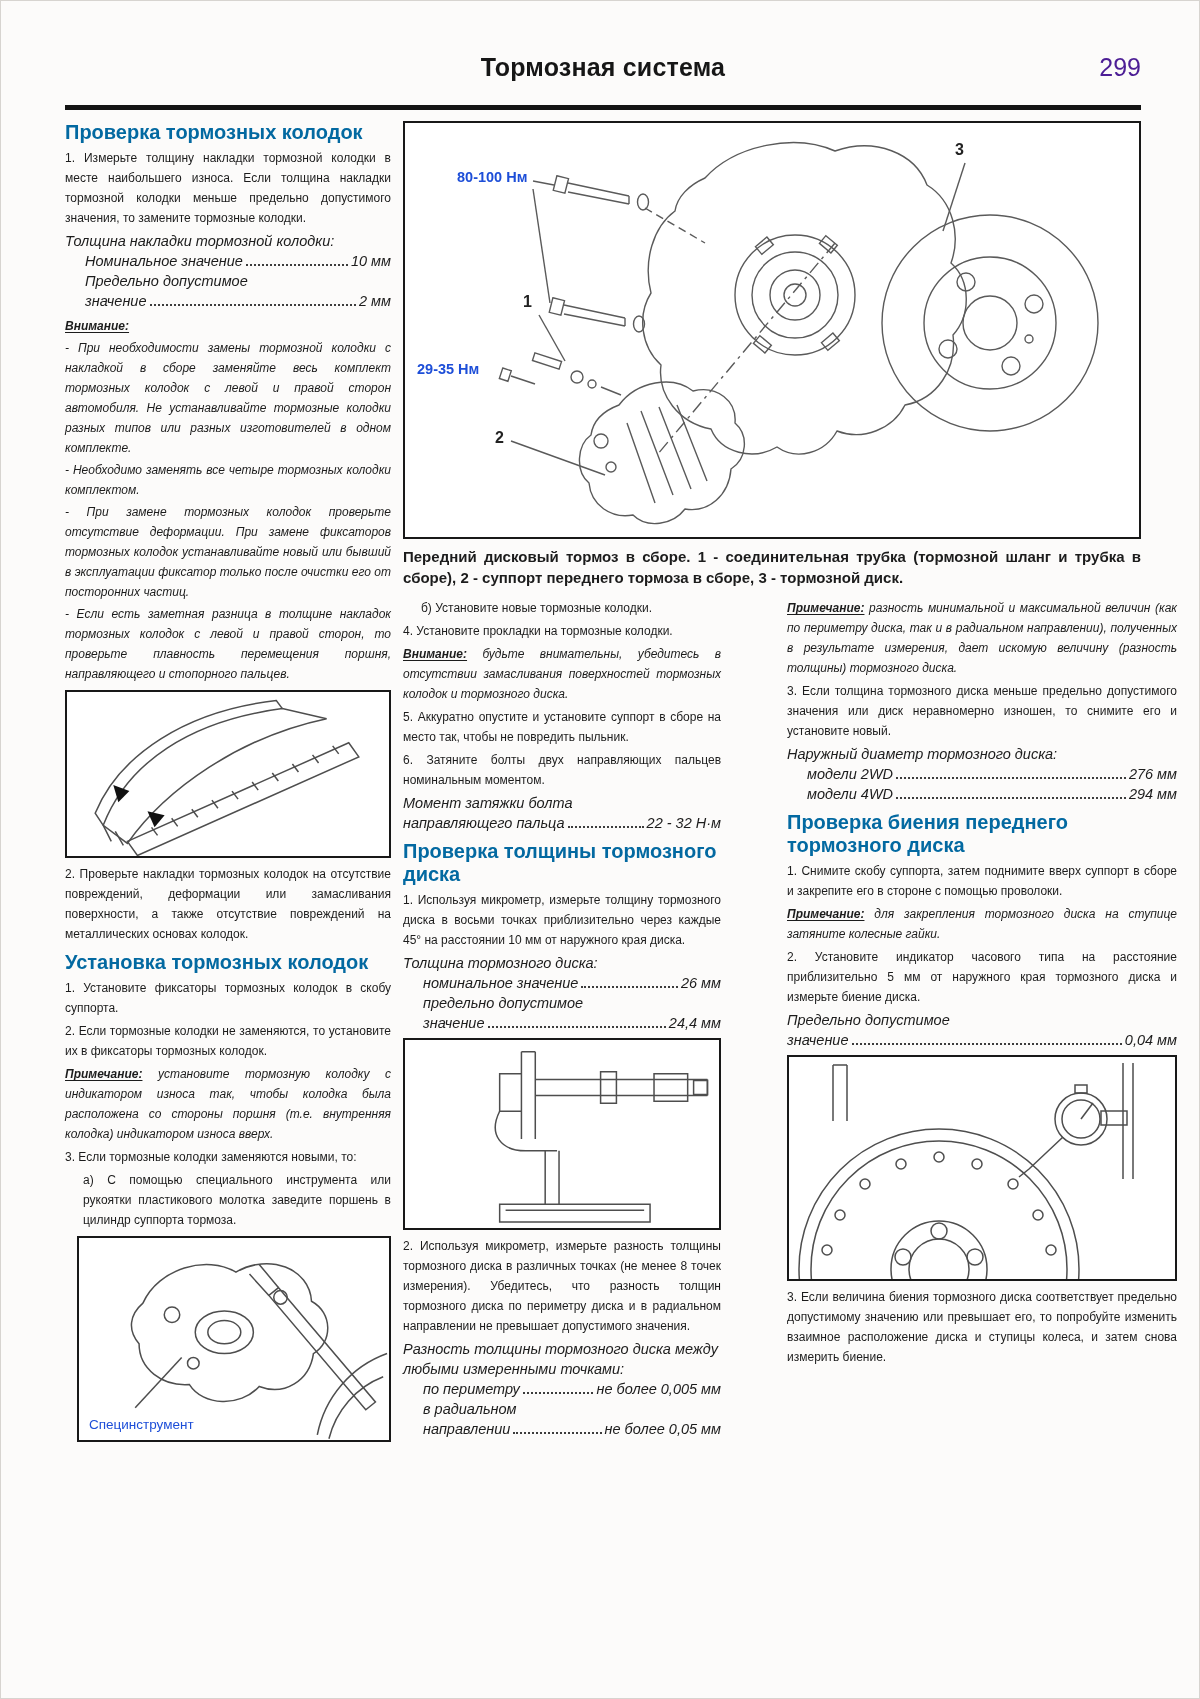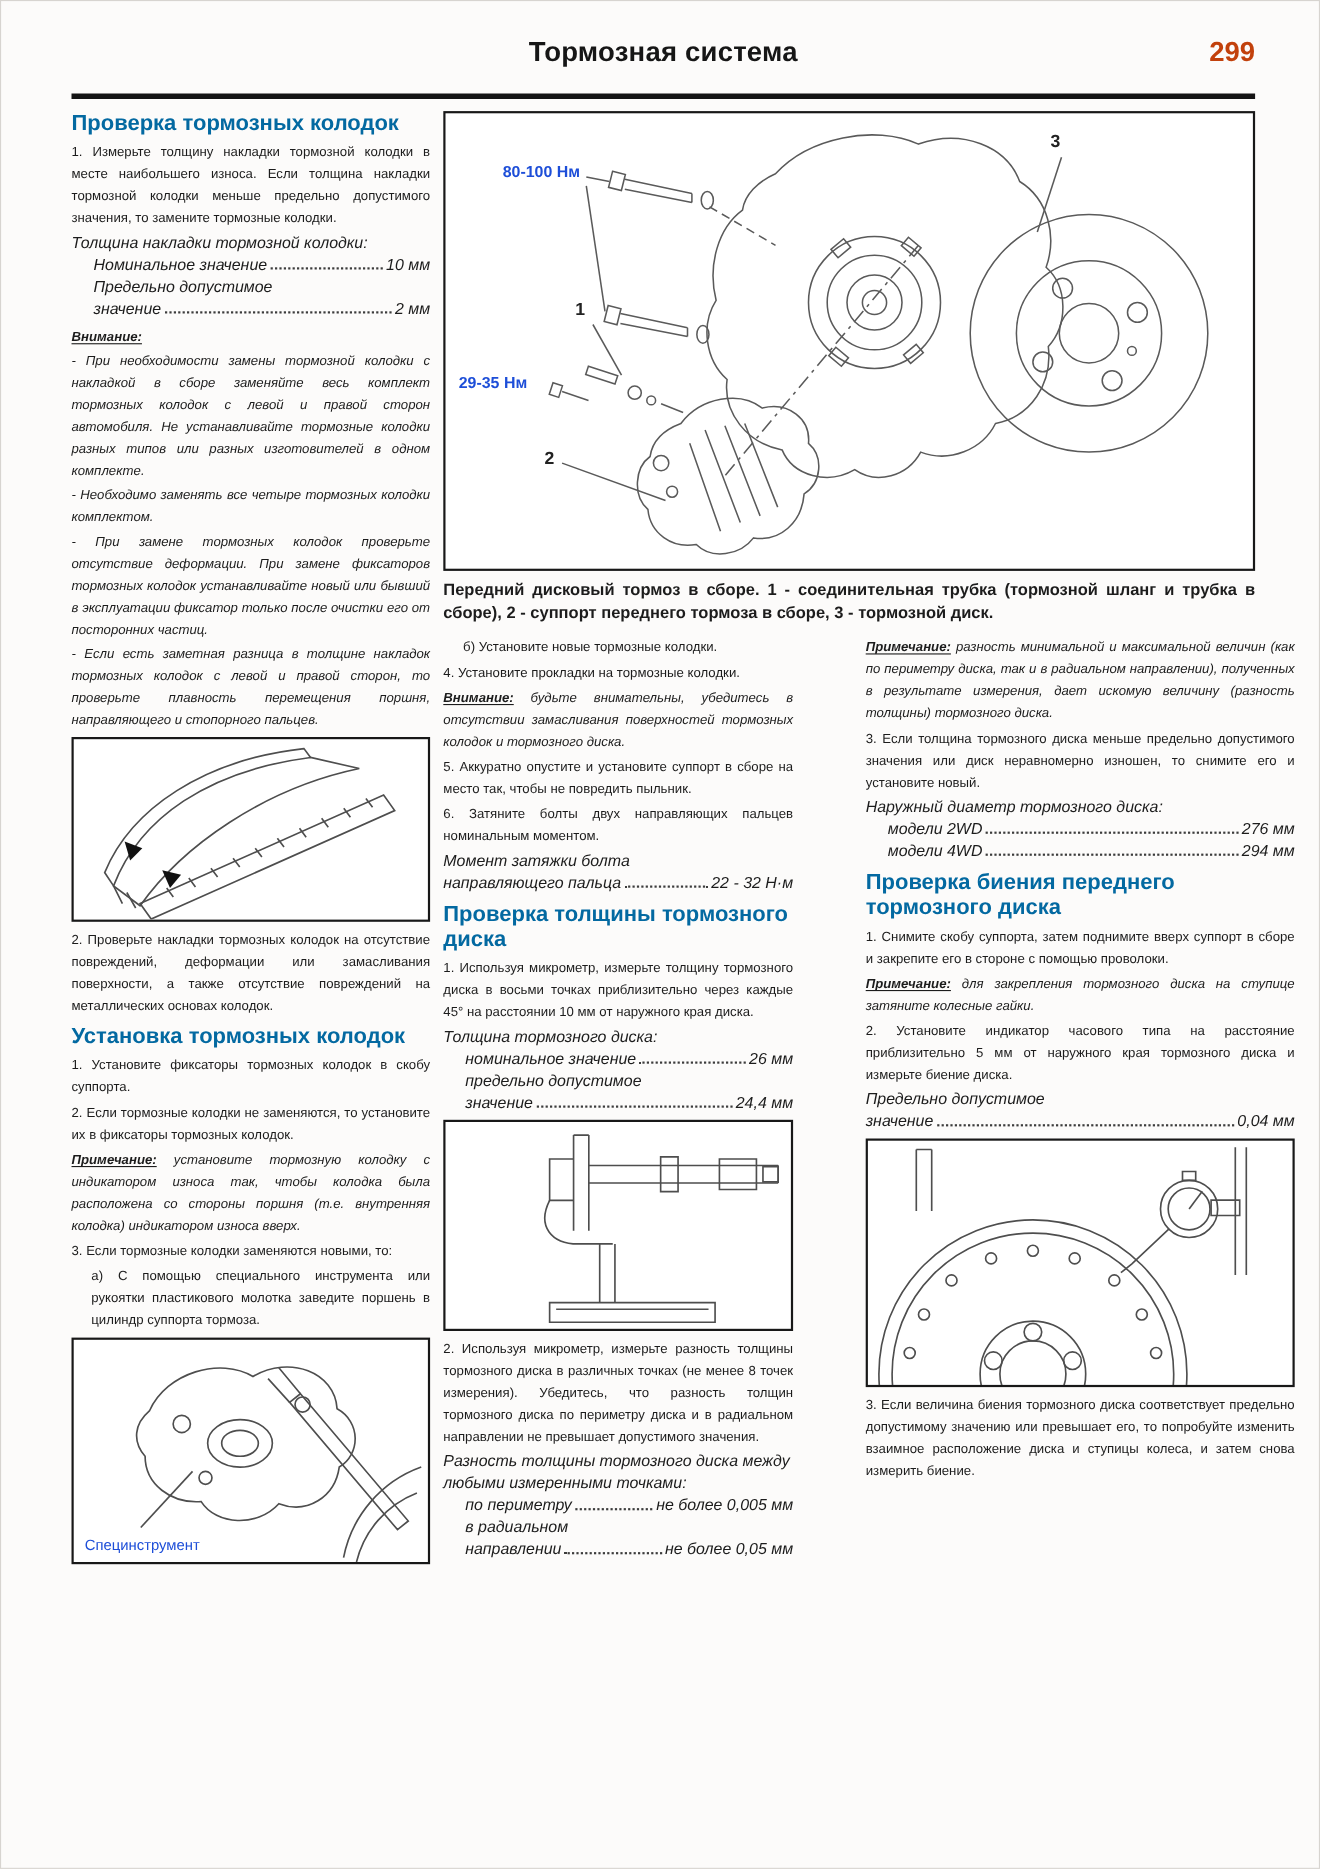--- a/index.html
+++ b/index.html
@@ -6,28 +6,28 @@
   .page{
     position:relative;
     width:1200px;height:1699px;
     background:#fcfbfa;
     box-sizing:border-box;
     overflow:hidden;
     font-family:"Liberation Sans", sans-serif;
     color:#1c1c1c;
     border:1px solid #d7d4d0;
   }
-  .content{position:absolute;left:64px;top:32px;width:1076px;}
+  .content{position:absolute;left:64px;top:52px;width:1076px;}
   
   .hdr{position:relative;height:52px;}
   .hdr-title{
     margin:0;text-align:center;font-size:25px;font-weight:bold;color:#161616;
     letter-spacing:.2px;
   }
-  .hdr-num{position:absolute;right:0;top:0;font-size:25px;font-weight:bold;color:#c2410c;}
+  .hdr-num{position:absolute;right:0;top:0;font-size:25px;font-weight:normal;color:#4c1d95;}
   .hdr-rule{height:5px;background:#141414;margin-bottom:11px;}
   
   .body-cols{display:flex;align-items:flex-start;}
   .col-left{width:326px;margin-right:12px;flex:none;}
   .col-group{flex:none;width:738px;}
   .two-cols{display:flex;margin-top:10px;}
   .col-mid{width:318px;margin-right:30px;flex:none;}
   .col-right{width:390px;flex:none;margin-left:36px;}
   
   p{margin:0 0 3px 0;font-size:12px;line-height:20px;text-align:justify;}
@@ -46,21 +46,21 @@
   .spec-line{display:flex;align-items:baseline;}
   .spec-line.ind{padding-left:20px;text-align:center;}
   .spec-line .dots{flex:1;min-width:14px;border-bottom:2px dotted #3c3c3c;margin:0 3px 4px 3px;}
   .spec-line .sv{white-space:nowrap;}
   
   .figure{border:2px solid #181818;background:#fff;position:relative;box-sizing:border-box;}
   .figure svg{display:block;width:100%;height:100%;}
   .fig-main{height:418px;}
   .fig-caption{font-weight:bold;font-size:15px;line-height:21px;text-align:justify;margin:7px 0 0 0;}
   .fig-pad{height:168px;margin:6px 0 6px 0;}
-  .fig-tool{height:206px;margin:6px 0 0 0;text-align:center;}
+  .fig-tool{height:206px;margin:6px 0 0 12px;text-align:center;}
   .fig-mic{height:192px;margin:4px 0 6px 0;}
   .fig-dial{height:226px;margin:4px 0 6px 0;}
   .fig-label{
     position:absolute;font-size:14.5px;font-weight:600;color:#1d4ed8;white-space:nowrap;
   }
   .callout{font-size:16px;font-weight:bold;color:#222;}
   .tool-label{left:10px;bottom:8px;font-weight:normal;font-size:13.5px;}
   line,path,rect,circle,ellipse,polygon{vector-effect:non-scaling-stroke;}
 </style>
 </head>

